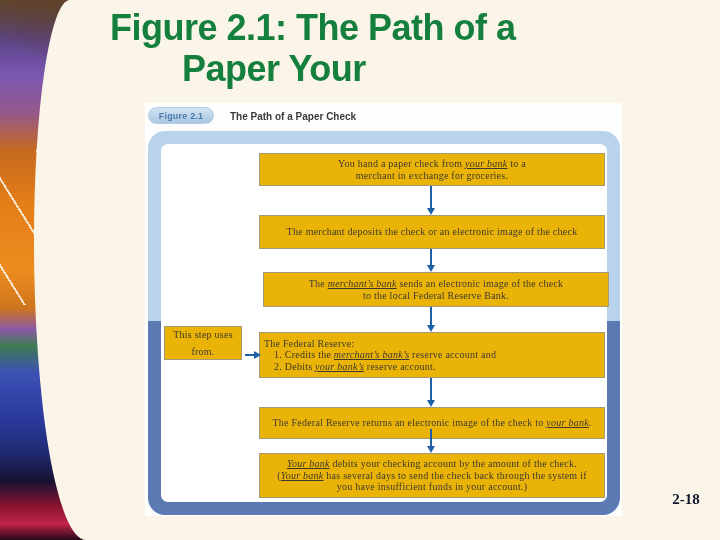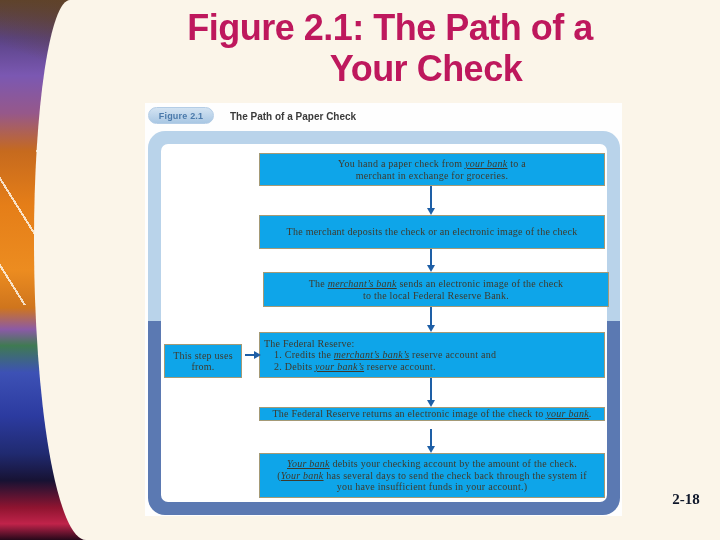--- a/index.html
+++ b/index.html
@@ -26,22 +26,22 @@
   }
   
   .slide-body {
     position: absolute; left: 34px; top: 0; width: 686px; height: 540px;
     background: #fbf5e9;
     border-top-left-radius: 36px 240px;
     border-bottom-left-radius: 52px 300px;
   }
   .slide-title {
     position: absolute; left: 110px; top: 7px; width: 560px;
-    text-align: center; font-weight: bold; font-size: 36px; line-height: 41px;
-    color: #be185d; letter-spacing: -0.5px;
+    font-weight: bold; font-size: 36px; line-height: 41px;
+    color: #15803d; letter-spacing: -0.5px;
   }
   .slide-title .l2 { padding-left: 72px; }
   
   .figure { position: absolute; left: 145px; top: 103px; width: 477px; height: 413px; background: #fefefe; }
   .badge {
     position: absolute; left: 3px; top: 4px; width: 66px; height: 17px;
     border-radius: 9px; border: 1px solid #b4cde6; box-sizing: border-box;
     background: linear-gradient(#d3e3f2, #a9c7e3);
     color: #4b7aab; font-weight: bold; font-size: 9px; letter-spacing: 0.2px;
     display: flex; align-items: center; justify-content: center;
@@ -53,37 +53,37 @@
     border-radius: 17px;
     background: linear-gradient(180deg, #b9d3ea 0%, #b9d3ea 49.5%, #5b79b2 49.5%, #5b79b2 100%);
   }
   .finner {
     position: absolute; left: 13px; top: 13px; width: 446px; height: 358px;
     background: #fff; border-radius: 7px;
   }
   
   .fbox {
     position: absolute; box-sizing: border-box;
-    background: #0ea5e9; border: 1px solid #a49a76;
+    background: #eab308; border: 1px solid #a49a76;
     color: #3f3a2c; font-family: "Liberation Serif", serif;
     font-size: 10px; line-height: 11.5px; letter-spacing: 0.25px;
     display: flex; flex-direction: column; justify-content: center;
     padding: 2px 4px;
   }
   .fbox.align-center { text-align: center; }
   .fbox.align-left { text-align: left; }
   .fline.indent { padding-left: 10px; }
   .em { font-style: italic; text-decoration: underline; }
   #box1 { left: 98px; top: 9px;   width: 346px; height: 33px; }
   #box2 { left: 98px; top: 71px;  width: 346px; height: 34px; }
   #box3 { left: 102px; top: 128px; width: 346px; height: 35px; }
   #box4 { left: 98px; top: 188px; width: 346px; height: 46px; }
-  #box5 { left: 98px; top: 263px; width: 346px; height: 14px; align-items: center; }
+  #box5 { left: 98px; top: 263px; width: 346px; height: 32px; align-items: center; }
   #box6 { left: 98px; top: 309px; width: 346px; height: 45px; }
-  #sidebox { left: 3px; top: 200px; width: 78px; height: 34px; }
+  #sidebox { left: 3px; top: 182px; width: 78px; height: 34px; justify-content: space-between; }
   
   .varrow { position: absolute; left: 269px; width: 2px; background: #1e5fa6; }
   .varrow::after {
     content: ""; position: absolute; left: -3px; bottom: -7px;
     border-left: 4px solid transparent; border-right: 4px solid transparent;
     border-top: 7px solid #1e5fa6;
   }
   #arr1 { top: 42px;  height: 22px; }
   #arr2 { top: 105px; height: 16px; }
   #arr3 { top: 163px; height: 18px; }
@@ -103,21 +103,21 @@
 </head>
 <body>
 
 <div class="stage">
 
   <div class="feather"></div>
   <div class="slide-body"></div>
 
   <div class="slide-title">
     <div class="l1">Figure 2.1: The Path of a</div>
-    <div class="l2">Your Check</div>
+    <div class="l2">Paper Your</div>
   </div>
 
   <div class="figure">
     <div class="badge">Figure 2.1</div>
     <div class="fig-name">The Path of a Paper Check</div>
 
     <div class="fcontainer">
       <div class="finner">
 
         <div class="fbox align-center" id="box1">

